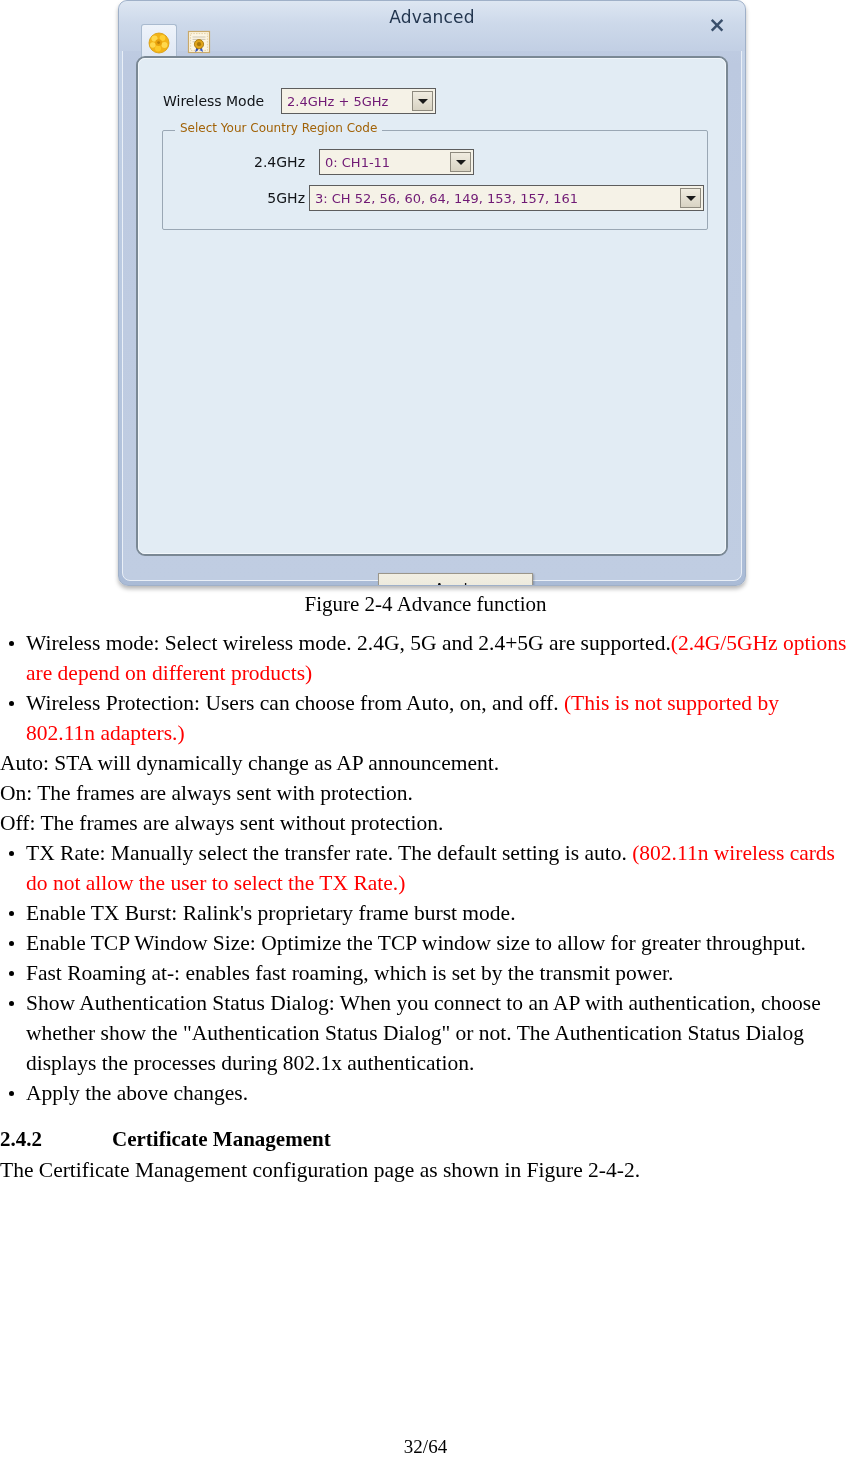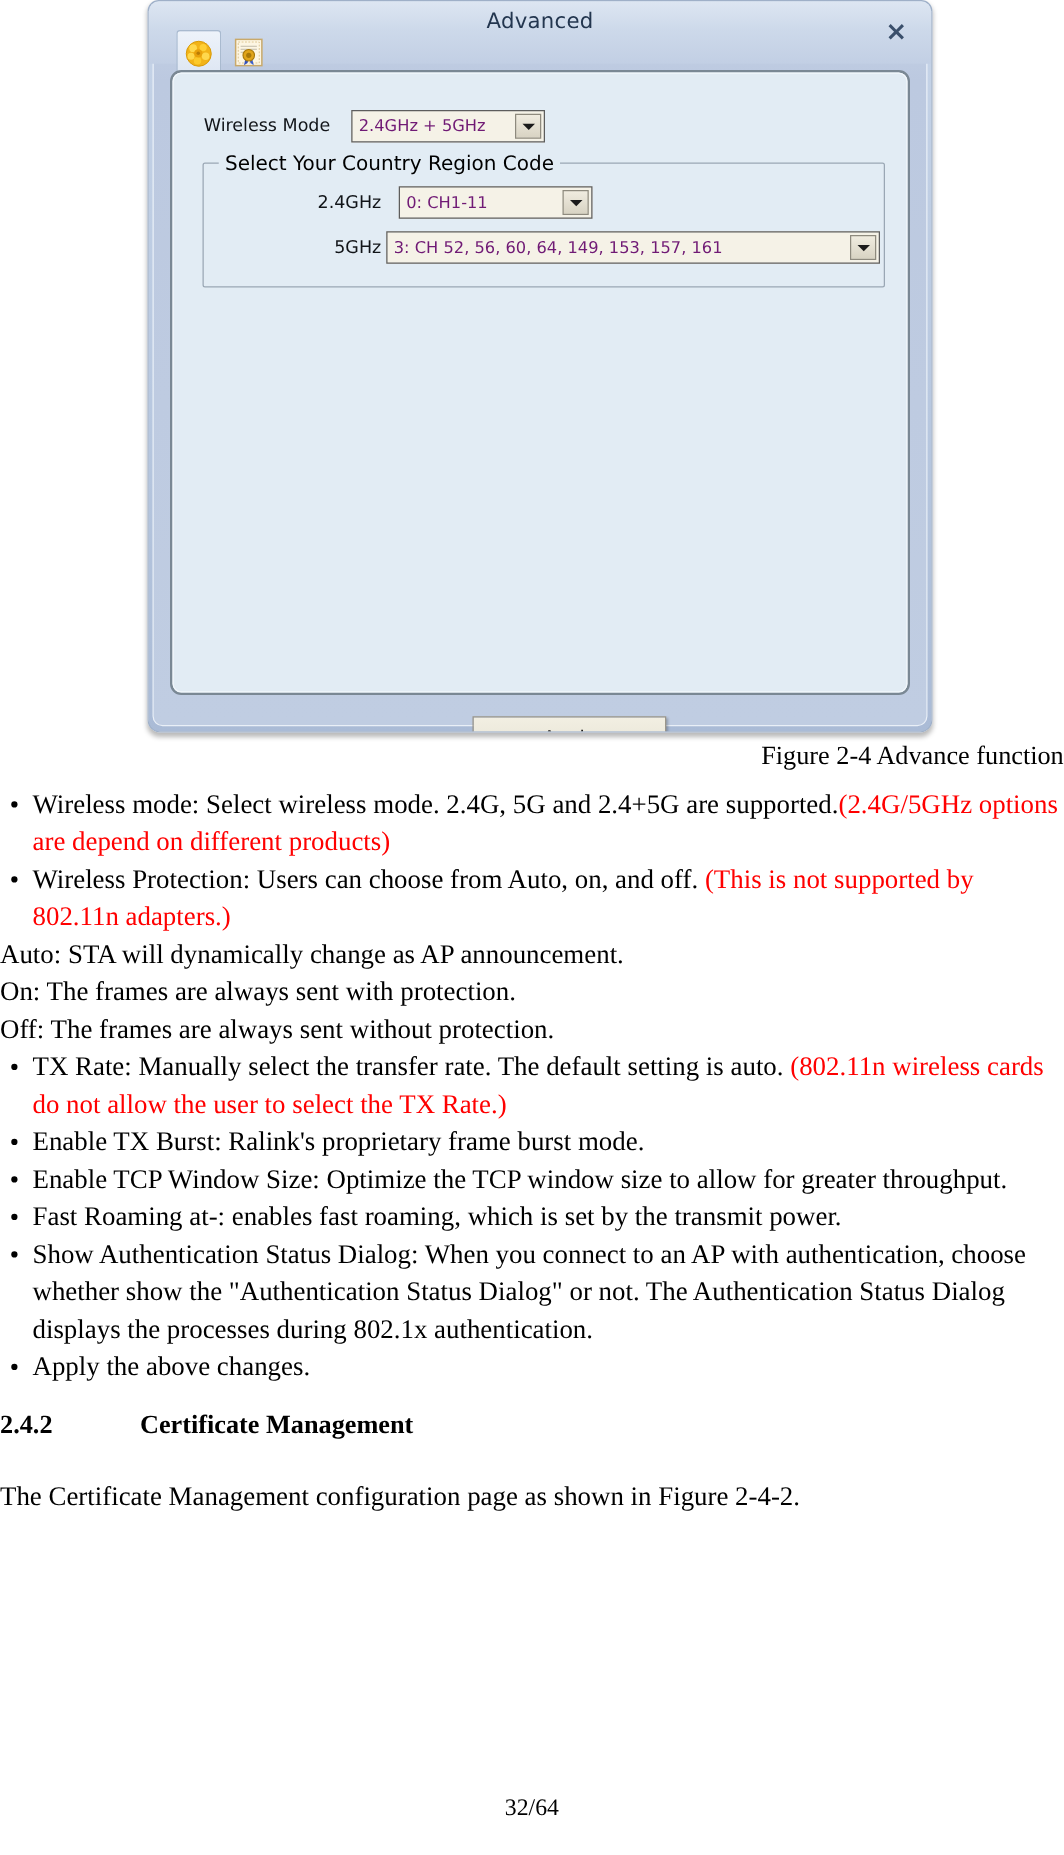--- a/index.html
+++ b/index.html
@@ -182,22 +182,22 @@
     border: 1px solid #9aa7b4;
     border-radius: 2px;
   }
   .groupbox-title {
     position: absolute;
     top: -10px;
     left: 12px;
     padding: 0 5px;
     background: #e2ecf4;
     font-family: "DejaVu Sans", "Liberation Sans", sans-serif;
-    font-size: 16px;
-    color: #000000;
+    font-size: 12px;
+    color: #a16207;
     white-space: nowrap;
   }
 
   .apply-btn {
     position: absolute;
     left: 240px;
     top: 515px;
     width: 155px;
     height: 33px;
     background: linear-gradient(#f2efe3, #e6e2d2);
@@ -210,21 +210,21 @@
     font-size: 15px;
     color: #111;
     cursor: pointer;
     box-sizing: border-box;
   }
 
   .figure-caption {
     position: absolute;
     left: 0; right: 0;
     top: 592px;
-    text-align: right;
+    text-align: center;
     font-size: 21px;
   }
 
   
   .doc {
     position: absolute;
     left: 0;
     top: 628px;
     width: 851px;
     font-size: 21.5px;
@@ -399,16 +399,16 @@
     <li>
       <span>Apply the above changes.</span><span class="red"></span>
     </li>
   </ul>
 
   <h3 class="section-heading">
     <span class="num">2.4.2</span>
     <span>Certificate Management</span>
   </h3>
 
-  <p class="para" style="margin-top:28px;">The Certificate Management configuration page as shown in Figure 2-4-2.</p>
+  <p class="para" style="margin-top:1px;">The Certificate Management configuration page as shown in Figure 2-4-2.</p>
 </div>
 
 <div class="footer">32/64</div>
 
 </body></html>

